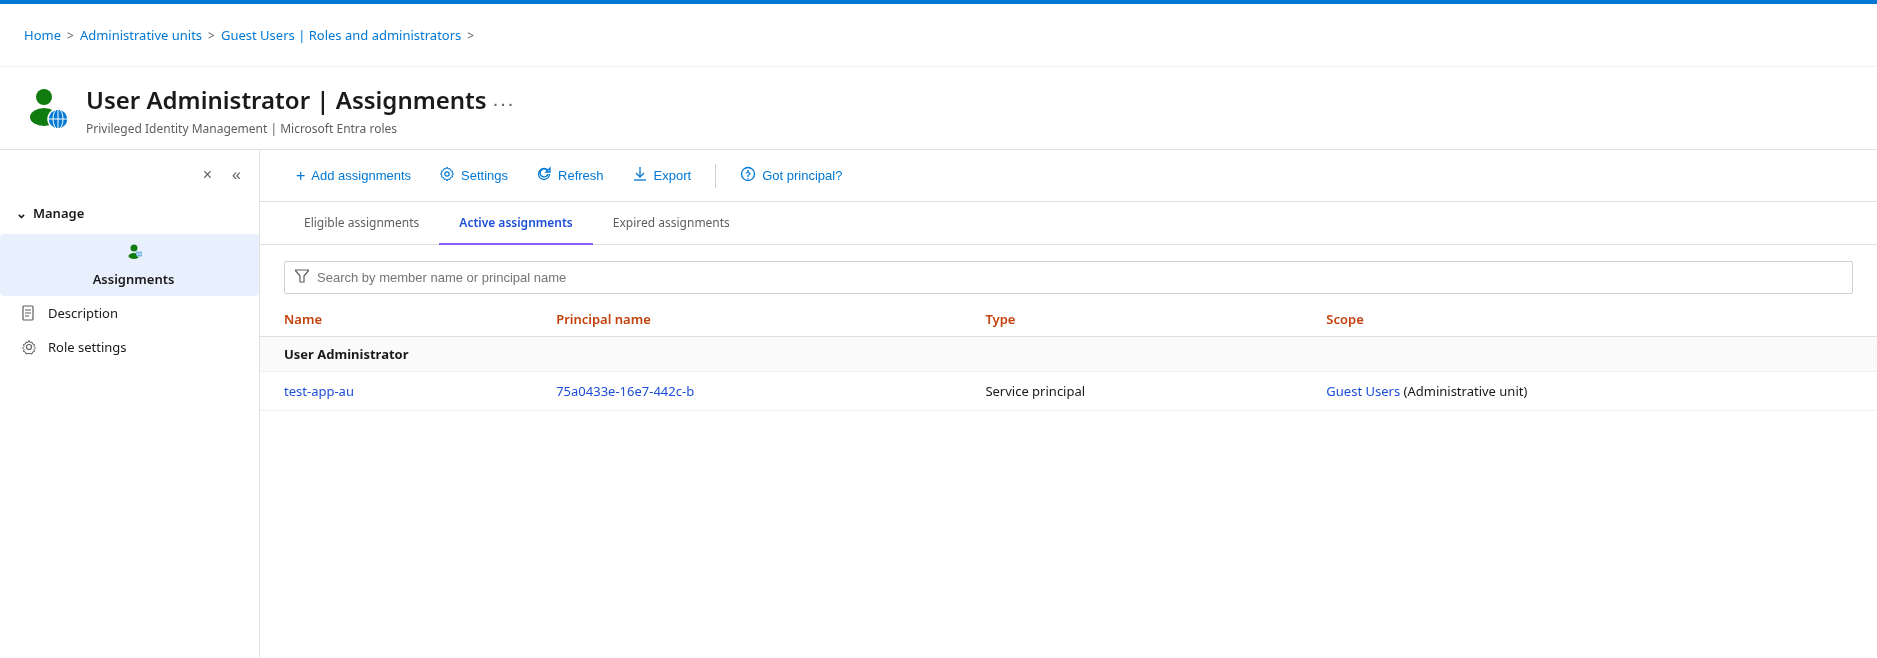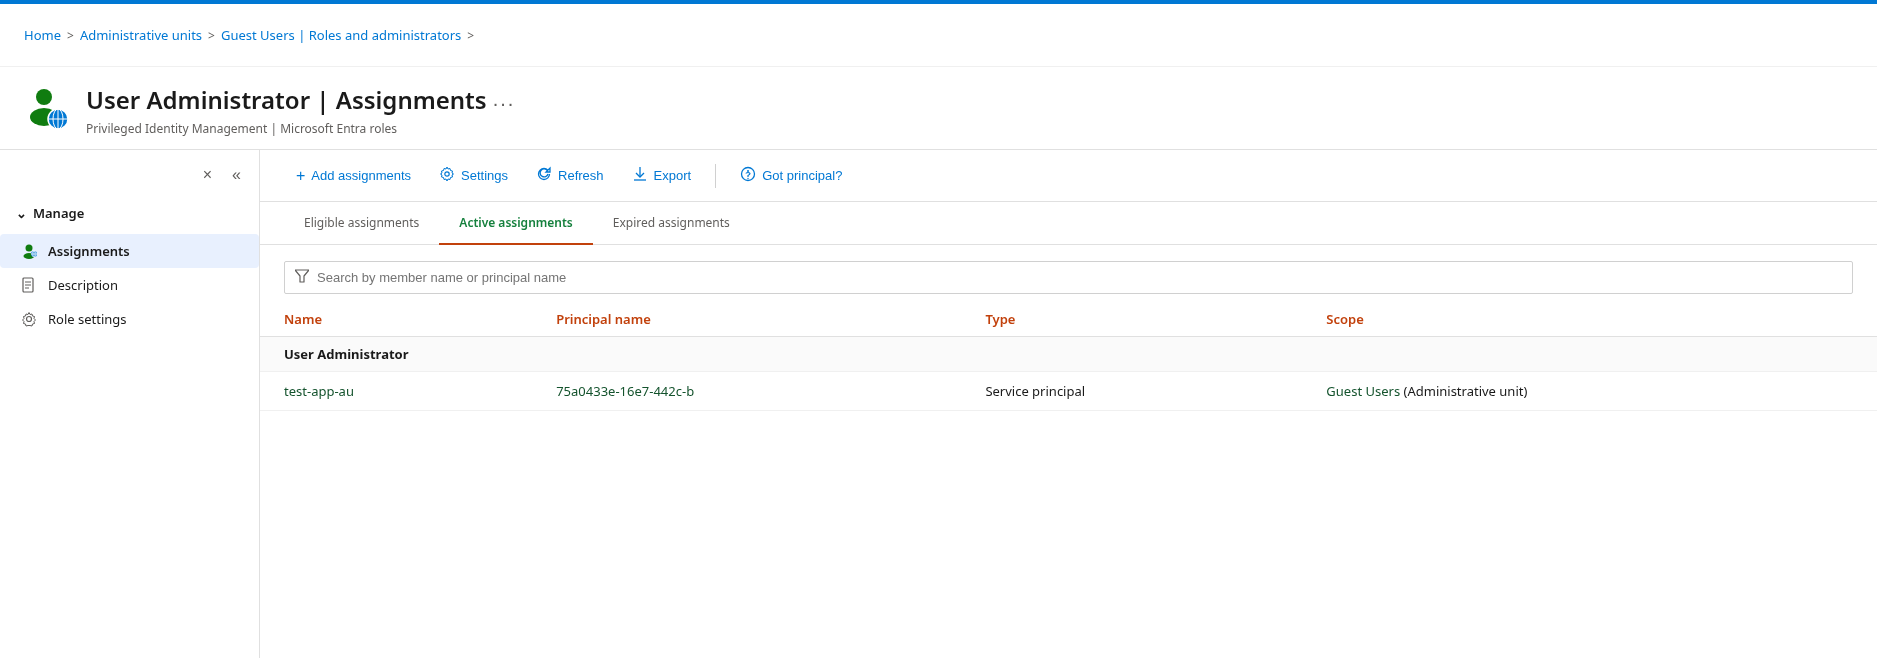--- a/index.html
+++ b/index.html
@@ -106,20 +106,21 @@
       gap: 10px;
       padding: 8px 12px 8px 20px;
       cursor: pointer;
       border-radius: 4px;
       font-size: 13px;
       color: #1a1a1a;
     }
     .sidebar-nav-item.active {
       background: #e8f0fe;
       font-weight: 600;
+      flex-direction: column;
     }
     .sidebar-nav-item .nav-icon {
       width: 18px;
       height: 18px;
       display: flex;
       align-items: center;
       justify-content: center;
       flex-shrink: 0;
     }
 
@@ -167,23 +168,23 @@
     }
     .tab {
       padding: 12px 20px;
       cursor: pointer;
       font-size: 12px;
       color: #605e5c;
       border-bottom: 2px solid transparent;
       margin-bottom: -1px;
     }
     .tab.active {
-      color: #15803d;
+      color: #1d4ed8;
       font-weight: 600;
-      border-bottom: 2px solid #c2410c;
+      border-bottom: 2px solid #8b5cf6;
     }
 
     
     .search-bar {
       display: flex;
       align-items: center;
       margin: 16px 24px 8px 24px;
       border: 1px solid #d0d0d0;
       border-radius: 2px;
       padding: 6px 10px;
@@ -217,21 +218,21 @@
       padding: 10px 24px;
       font-size: 13px;
       color: #1a1a1a;
       border-bottom: 1px solid #f0f0f0;
     }
     .data-table .group-row td {
       font-weight: 700;
       background: #fafafa;
       padding: 8px 24px;
     }
-    .link-text { color: #14532d; cursor: pointer; text-decoration: none; }
+    .link-text { color: #1d4ed8; cursor: pointer; text-decoration: none; }
   </style>
 </head>
 <body>
 
 <div class="top-bar"></div>
 
 <nav class="breadcrumb">
   <a>Home</a>
   <span class="sep">&gt;</span>
   <a>Administrative units</a>

